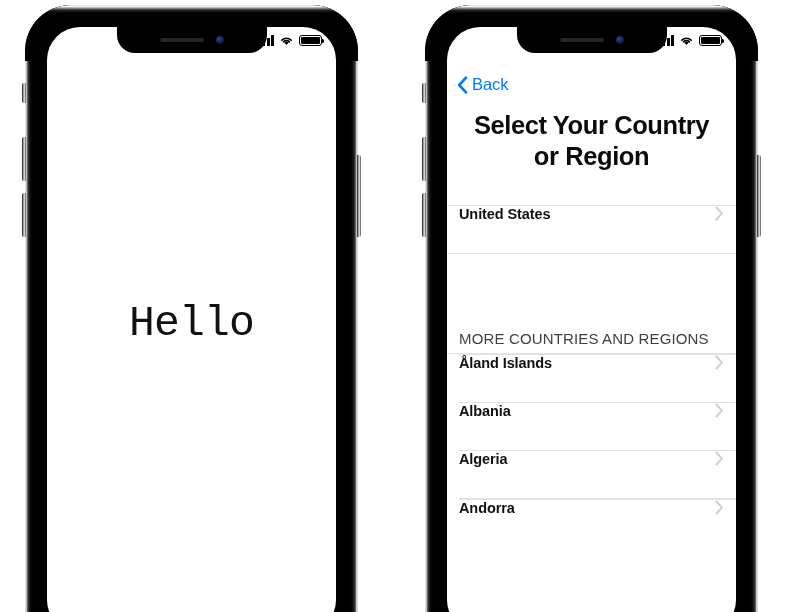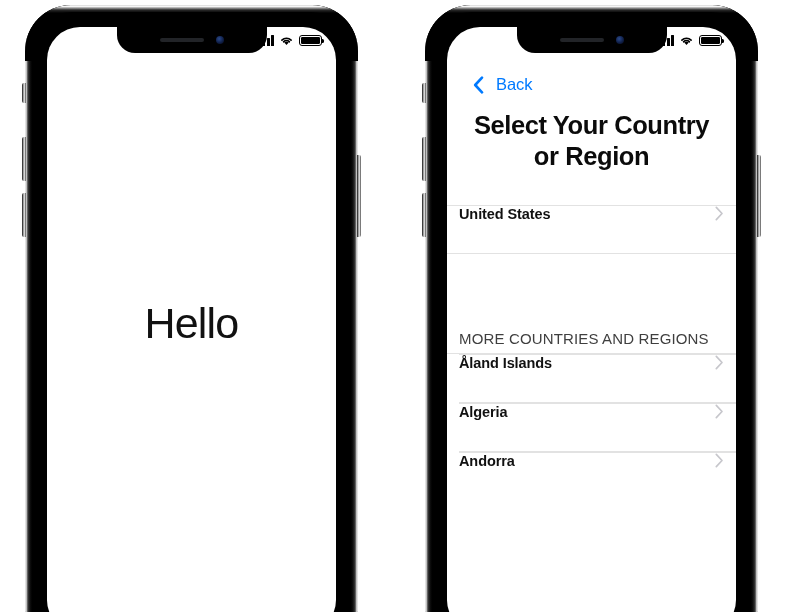--- a/index.html
+++ b/index.html
@@ -160,30 +160,31 @@
   
   .hello {
     position: absolute;
     left: 0; right: 0;
     top: 272px;
     text-align: center;
     font-size: 43px;
     font-weight: 500;
     color: #111111;
     letter-spacing: -0.8px;
+    font-family: Liberation Mono, monospace;
   }
 
   
   .back-row {
     position: absolute;
     top: 48px;
-    left: 26px;
+    left: 10px;
     display: flex;
     align-items: center;
-    gap: 12px;
+    gap: 4px;
     color: #007aff;
     z-index: 5;
   }
   .back-chev { width: 11px; height: 18px; display: block; }
   .back-label {
     font-size: 16.5px;
     color: #007aff;
     letter-spacing: -0.1px;
   }
 
@@ -351,20 +352,26 @@
         <div class="sep"></div>
 
         <div class="row">
           <span class="row-label">Åland Islands</span>
           <svg class="chev-r" viewBox="0 0 9 15">
             <path d="M1.3 1.4 L7 7.5 L1.3 13.6" stroke="#c7c7cc" stroke-width="1.7" fill="none" stroke-linecap="round" stroke-linejoin="round"></path>
           </svg>
         </div>
         <div class="sep"></div>
 
+        <div class="row">
+          <span class="row-label">Albania</span>
+          <svg class="chev-r" viewBox="0 0 9 15">
+            <path d="M1.3 1.4 L7 7.5 L1.3 13.6" stroke="#c7c7cc" stroke-width="1.7" fill="none" stroke-linecap="round" stroke-linejoin="round"></path>
+          </svg>
+        </div>
         <div class="sep"></div>
 
         <div class="row">
           <span class="row-label">Algeria</span>
           <svg class="chev-r" viewBox="0 0 9 15">
             <path d="M1.3 1.4 L7 7.5 L1.3 13.6" stroke="#c7c7cc" stroke-width="1.7" fill="none" stroke-linecap="round" stroke-linejoin="round"></path>
           </svg>
         </div>
         <div class="sep"></div>
 

